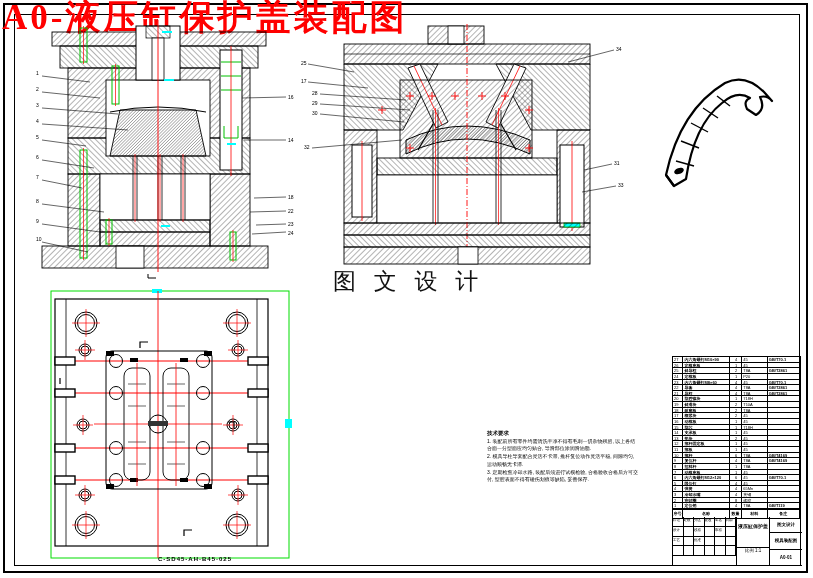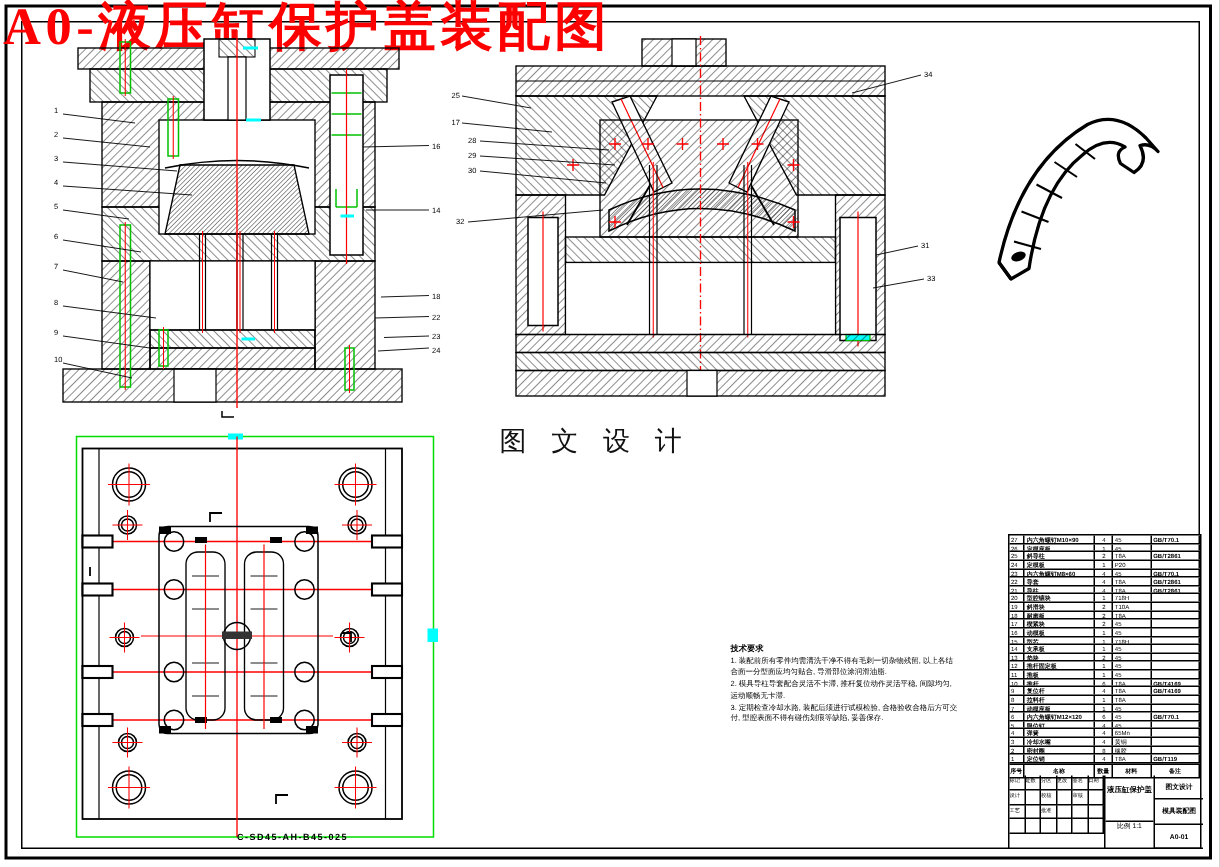--- a/index.html
+++ b/index.html
@@ -6,21 +6,21 @@
   #sheet{position:relative;width:813px;height:578px;background:#ffffff;overflow:hidden;
          font-family:"Liberation Sans",sans-serif;padding-left:16px;}
   .abs{position:absolute;}
   
   #frame-outer{left:3px;top:3px;width:805px;height:570px;border:2px solid #000;box-sizing:border-box;}
   #frame-inner{left:14px;top:14px;width:786px;height:552px;border:1px solid #000;box-sizing:border-box;}
   
   #main-title{left:2px;top:-6px;color:#ff0000;font-weight:bold;
               font-family:"Liberation Serif",serif;font-size:35px;letter-spacing:3px;white-space:nowrap;}
   
-  #watermark{left:333px;top:282px;font-size:18px;color:#111;letter-spacing:6px;
+  #watermark{left:333px;top:266px;font-size:23px;color:#111;letter-spacing:6px;
              font-family:"Liberation Serif",serif;white-space:nowrap;}
   
   #plan-caption{left:120px;top:556px;width:150px;text-align:center;font-size:6px;color:#000;
                 font-weight:bold;letter-spacing:1px;}
   
   #notes{left:487px;top:430px;width:152px;font-size:5px;line-height:1.45;color:#000;}
   #notes .nh{font-weight:bold;font-size:5.5px;}
   #notes p{margin:0 0 1px 0;}
   
   #tableblock{left:672px;top:356px;width:129px;height:210px;border:1px solid #000;box-sizing:border-box;

